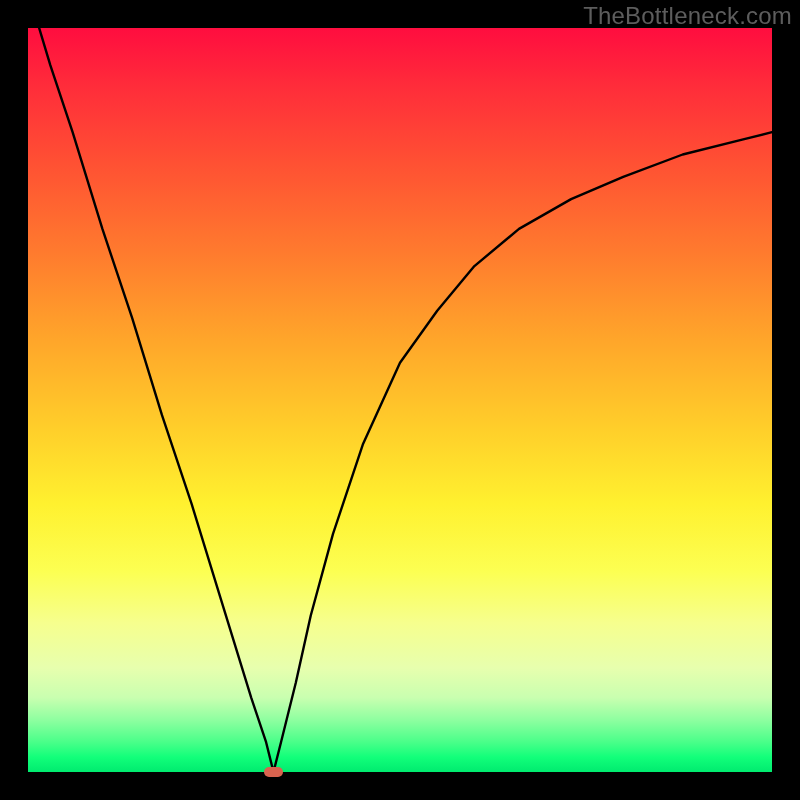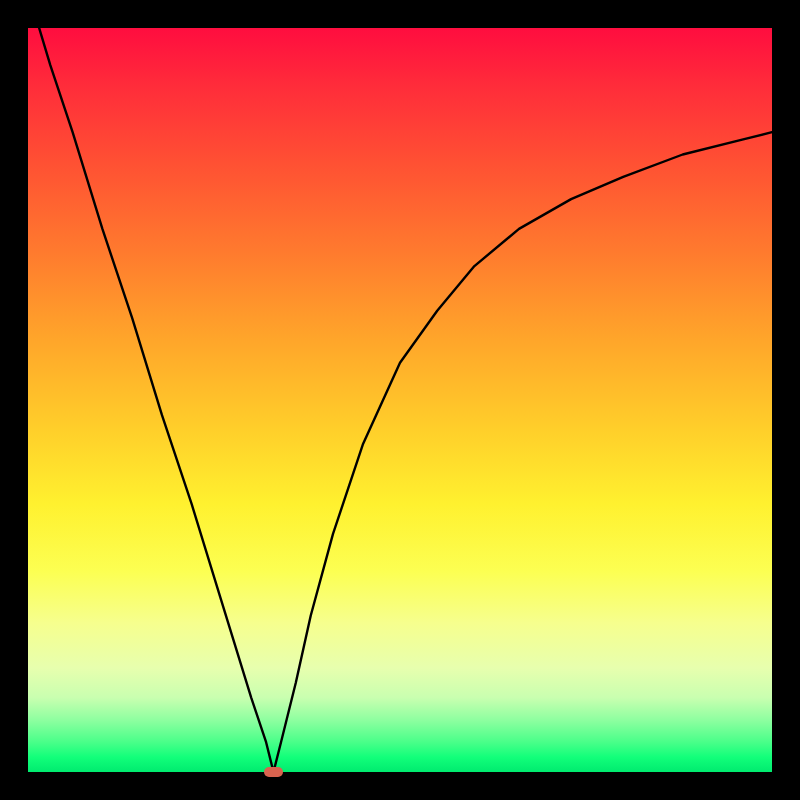--- a/index.html
+++ b/index.html
@@ -65,19 +65,20 @@
   .marker {
     position: absolute;
     background: #d8634f;
     border-radius: 8px;
   }
 </style>
 </head>
 <body>
 
 <div class="frame">
+  <div class="watermark">TheBottleneck.com</div>
   <div class="plot-area">
     <svg class="curve" viewBox="0 0 744 744" preserveAspectRatio="none">
       <path id="curve-path" fill="none" stroke="#000" stroke-width="2.4" stroke-linecap="round" stroke-linejoin="round" d="M 0 -37.200000000000045 L 22.3 37.2 L 44.6 104.2 L 74.4 200.9 L 104.2 290.2 L 133.9 386.9 L 163.7 476.2 L 193.4 572.9 L 223.2 669.6 L 238.1 714.2 L 245.5 744.0 L 253.0 714.2 L 267.8 654.7 L 282.7 587.8 L 305.0 505.9 L 334.8 416.6 L 372.0 334.8 L 409.2 282.7 L 446.4 238.1 L 491.0 200.9 L 543.1 171.1 L 595.2 148.8 L 654.7 126.5 L 714.2 111.6 L 744.0 104.2"></path>
     </svg>
     <div id="marker" class="marker" style="left: 235.848px; top: 738.792px; width: 19.344px; height: 10.416px;"></div>
   </div>
 </div>
 
 </body></html>

